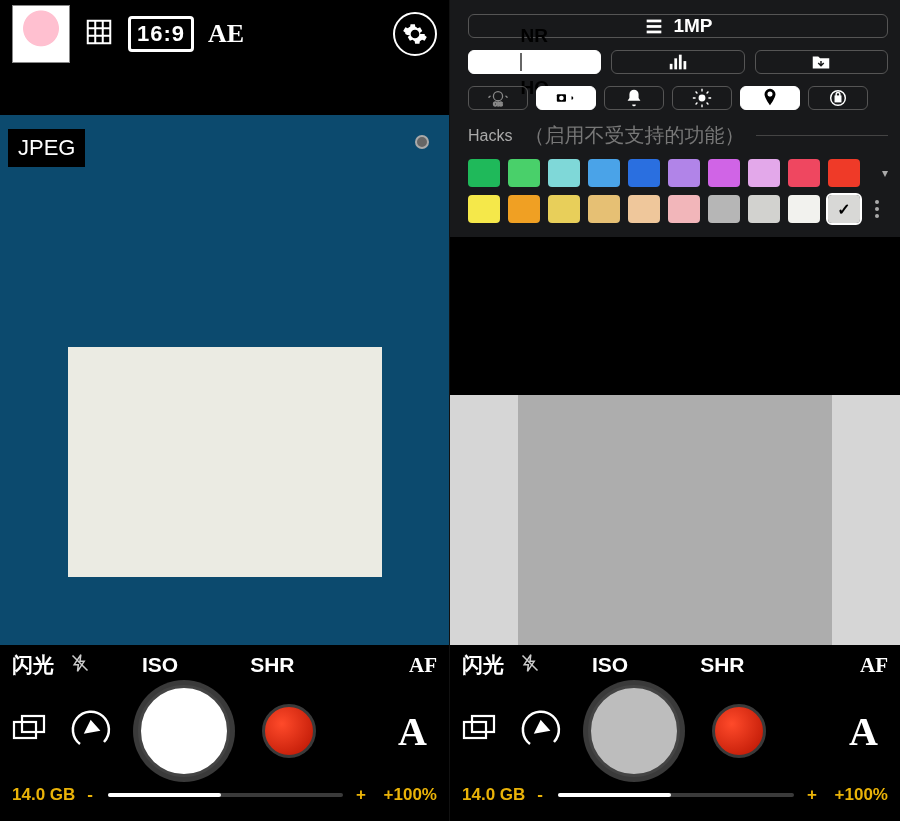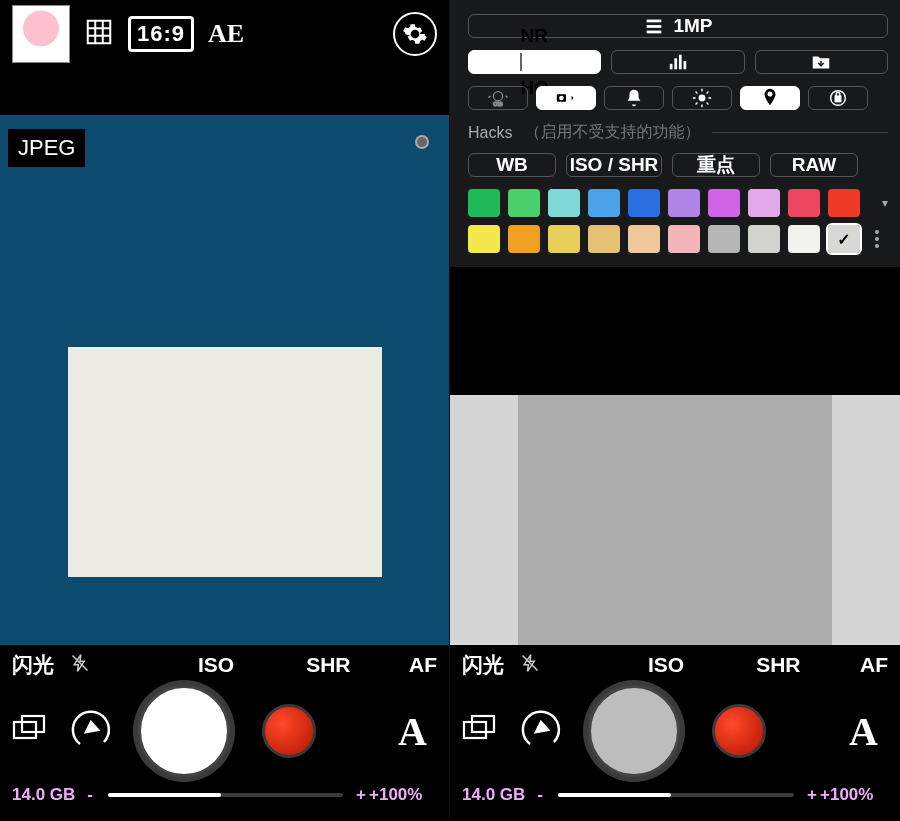--- a/index.html
+++ b/index.html
@@ -64,23 +64,23 @@
   .bottom {
     position: absolute; bottom: 0; left: 0; right: 0; height: 176px;
     background: #000; padding: 4px 12px 6px;
   }
   .brow1 {
     display: flex; align-items: center; height: 32px; font-size: 21px; font-weight: 600;
   }
   .flash-lbl { width: 58px; }
   .flash-ic { margin-left: 0; }
   .flash-ic svg { width: 20px; height: 20px; stroke: #ccc; }
-  .iso-lbl { margin-left: 108px; }
+  .iso-lbl { margin-left: 52px; }
   .shr-lbl { margin-left: 72px; }
-  .af-lbl  { margin-left: auto; }
+  .af-lbl  { margin-left: auto; font-family: Liberation Serif, serif; }
   .brow2 {
     display: flex; align-items: center; height: 100px; gap: 14px;
   }
   .screens-ic svg { width: 34px; height: 30px; }
   .tri-ic {
     width: 46px; height: 46px; position: relative; margin-left: 8px;
   }
   .tri-ic svg { width: 46px; height: 46px; }
   .shutter {
     width: 92px; height: 92px; border-radius: 50%; background: #fff;
@@ -92,34 +92,34 @@
     width: 54px; height: 54px; border-radius: 50%;
     background: radial-gradient(circle at 35% 35%, #ff4a2a, #b51200);
     border: 3px solid #3a3a3a; margin-left: 18px;
   }
   .a-big {
     font-size: 40px; font-weight: 700; margin-left: auto; margin-right: 10px;
     font-family: Georgia, serif;
   }
   .brow3 {
     display: flex; align-items: center; height: 28px; font-size: 17px;
-    color: #f0abfc; font-weight: 600;
+    color: #eab308; font-weight: 600;
   }
   .storage { width: 70px; }
   .minus { width: 16px; text-align: center; }
   .slider {
     flex: 1; height: 4px; background: #3a3a3a; margin: 0 10px; position: relative;
     border-radius: 2px;
   }
   .slider .fill {
     position: absolute; left: 0; top: 0; bottom: 0; width: 48%;
     background: #fff; border-radius: 2px;
   }
   .plus { width: 16px; text-align: center; }
-  .zoom { width: 68px; }
+  .zoom { width: 68px; text-align: right; }
 
   
   .panel {
     position: absolute; top: 0; left: 0; right: 0;
     background: #18191b; padding: 14px 12px 14px 18px;
   }
   .prow { display: flex; gap: 10px; margin-bottom: 12px; }
   .pbtn {
     flex: 1; height: 24px; border: 1.5px solid #555; border-radius: 6px;
     display: flex; align-items: center; justify-content: center;
@@ -132,21 +132,21 @@
   .prow5 .pbtn { flex: 0 0 60px; }
   .prow5 .pbtn.white { flex: 0 0 60px; }
   .prow5 { gap: 8px; flex-wrap: nowrap; }
   .section-title {
     display: flex; align-items: center; gap: 12px; color: #aaa;
     font-size: 16px; margin: 6px 0 10px;
   }
   .section-title .line {
     flex: 1; height: 1px; background: #444;
   }
-  .section-title .hint { font-size: 16px; color: #777; text-align: right; }
+  .section-title .hint { font-size: 20px; color: #777; text-align: right; }
   .swatches { display: flex; flex-wrap: wrap; gap: 8px; align-items: center; }
   .sw {
     width: 32px; height: 28px; border-radius: 4px; cursor: pointer;
   }
   .sw.sel { outline: 2px solid #fff; display:flex;align-items:center;justify-content:center;}
   .sw.sel::after { content: "✓"; color:#000; font-weight:700; font-size:16px;}
   .more-dots {
     width: 14px; display:flex; flex-direction:column; gap:3px; align-items:center;
     margin-left: 2px;
   }
@@ -306,26 +306,20 @@
             <rect x="9" y="10" width="6" height="6" fill="#fff"></rect>
             <path d="M10 10V8a2 2 0 014 0v2"></path>
           </svg>
       </div>
     </div>
 
     <div class="section-title">
       <span>Hacks</span>
       <span class="hint">（启用不受支持的功能）</span>
       <span class="line"></span>
-    </div>
-    <div class="prow">
-      <div class="pbtn" style="flex:0 0 88px">WB</div>
-      <div class="pbtn" style="flex:0 0 96px">ISO / SHR</div>
-      <div class="pbtn" style="flex:0 0 88px">重点</div>
-      <div class="pbtn" style="flex:0 0 88px">RAW</div>
     </div>
 
     <div class="swatches" id="sw1">
         <div class="sw" style="background: rgb(31, 185, 90);"></div>
         <div class="sw" style="background: rgb(73, 208, 106);"></div>
         <div class="sw" style="background: rgb(127, 216, 216);"></div>
         <div class="sw" style="background: rgb(74, 163, 232);"></div>
         <div class="sw" style="background: rgb(42, 111, 224);"></div>
         <div class="sw" style="background: rgb(177, 132, 232);"></div>
         <div class="sw" style="background: rgb(208, 100, 230);"></div>

